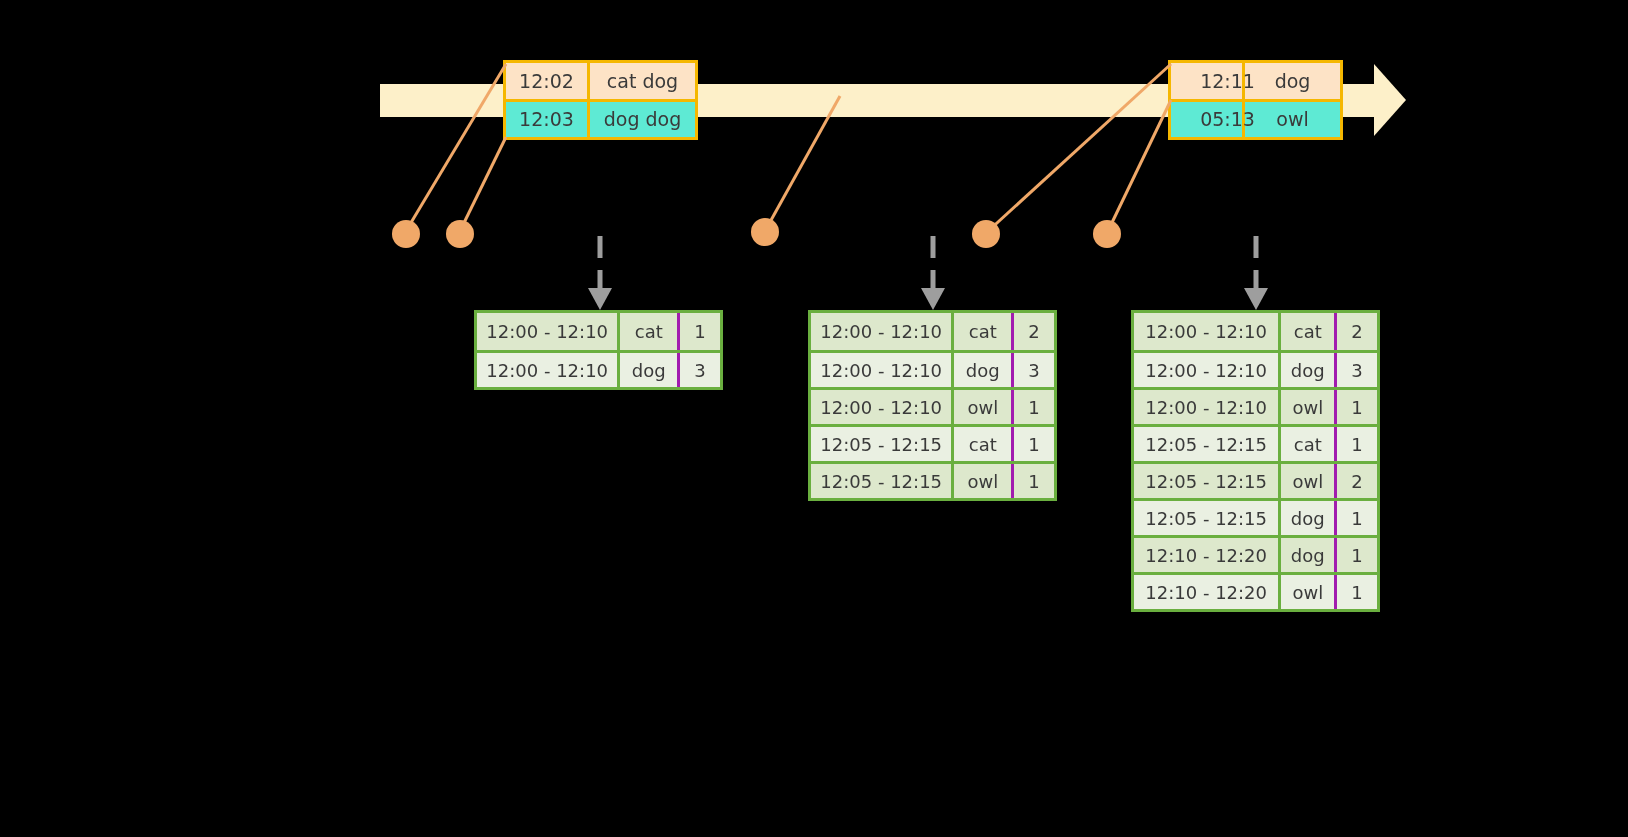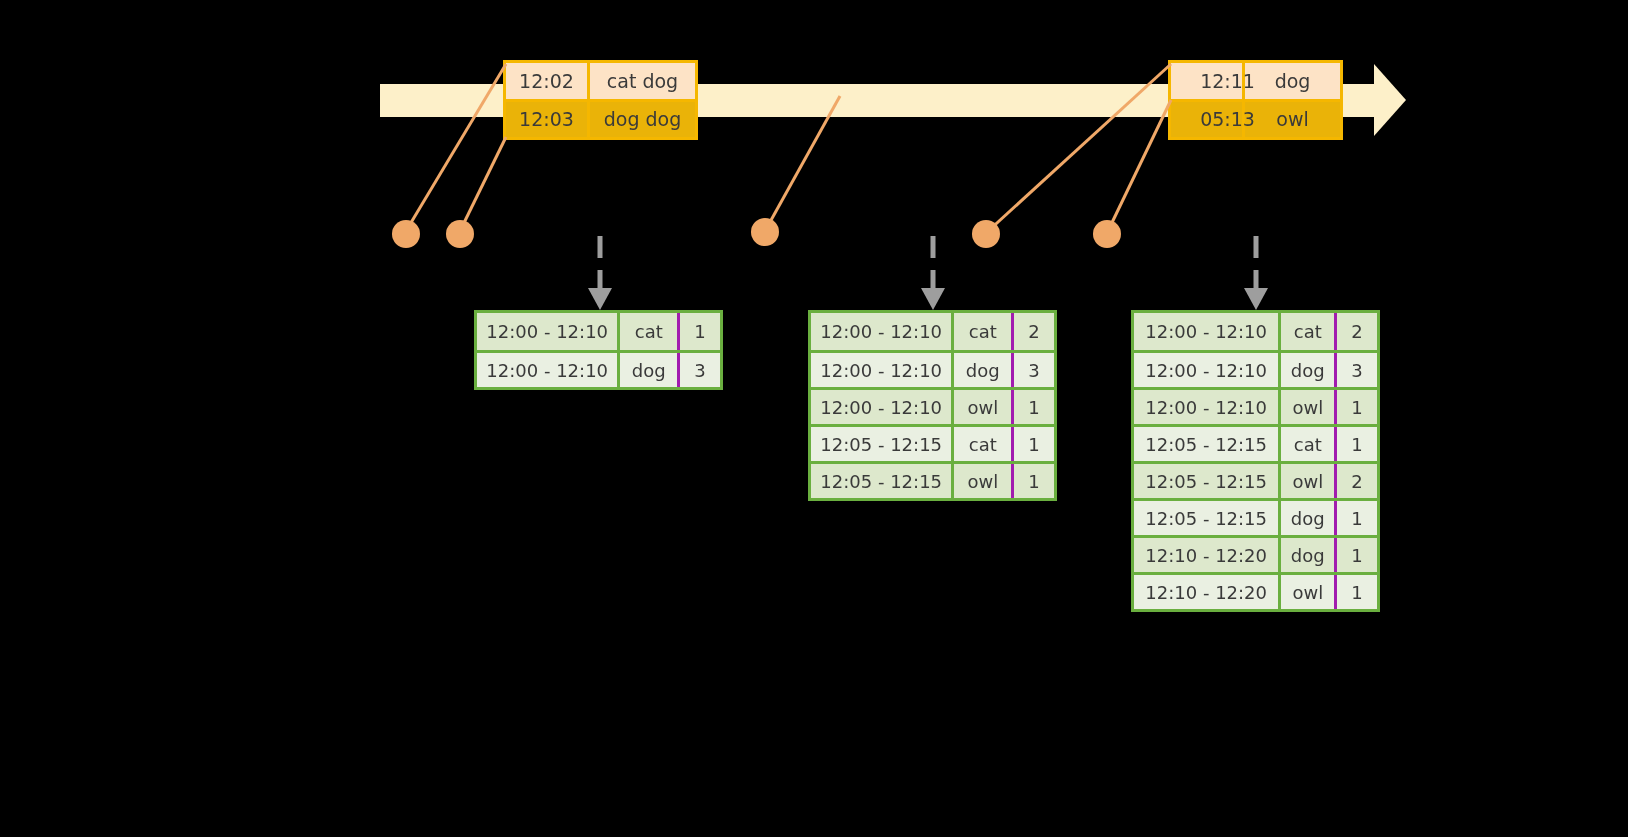--- a/index.html
+++ b/index.html
@@ -24,21 +24,21 @@
   
   .evt-box{
     position:absolute;
     border:3px solid #f5b700;
     box-sizing:border-box;
     display:flex;flex-direction:column;
   }
   .evt-row{display:flex;flex:1;}
   .evt-row + .evt-row{border-top:3px solid #f5b700;}
   .evt-row.r0{background:#fde3c6;}
-  .evt-row.r1{background:#eab308;}
+  .evt-row.r1{background:#5eead4;}
   .evt-time{
     width:84px;display:flex;align-items:center;justify-content:center;
     font-size:19px;color:#3a3a3a;
     border-right:3px solid #f5b700;
     box-sizing:border-box;
   }
   .evt-val{
     flex:1;display:flex;align-items:center;justify-content:center;
     font-size:19px;color:#3a3a3a;
     box-sizing:border-box;

